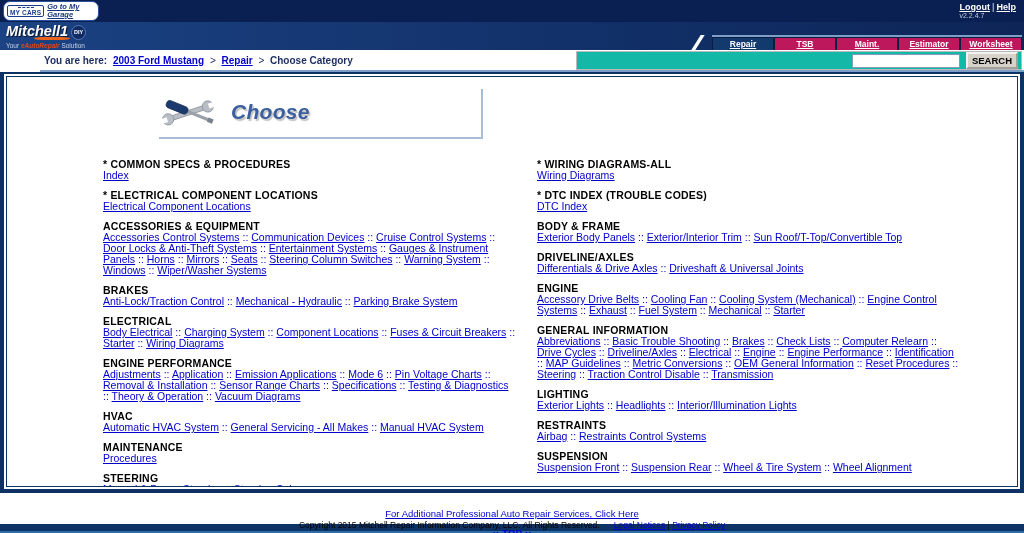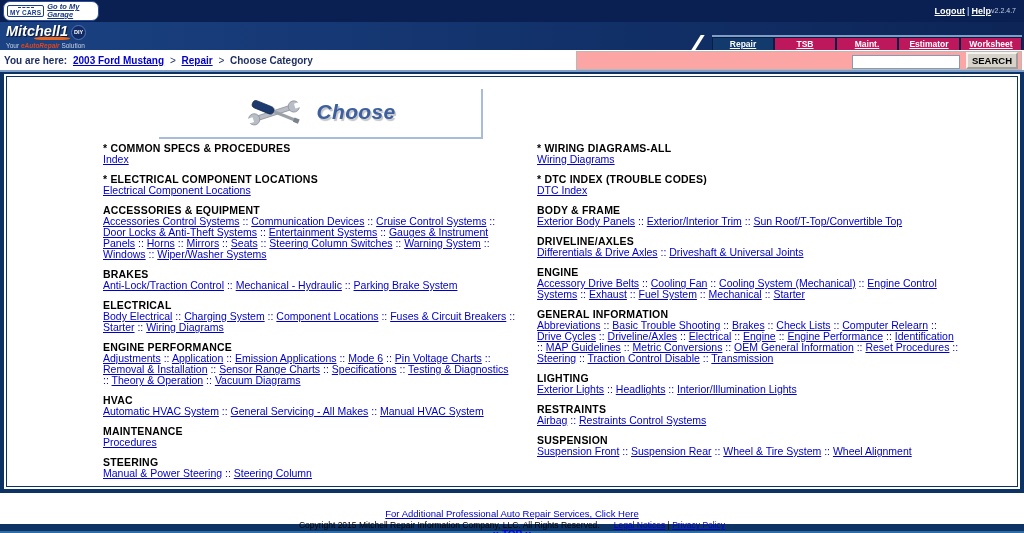--- a/index.html
+++ b/index.html
@@ -19,21 +19,21 @@
     display:flex; align-items:center; gap:3px; background:#fff;
     border:1px solid #2a4f9e; border-radius:7px; padding:1px 3px; height:20px;
     text-decoration:none;
   }
   .plate{ border:1px solid #1b3d8f; border-radius:2px; padding:1px 2px 0;
     display:flex; flex-direction:column; align-items:center; background:#fff;}
   .plate-top{ width:16px; border-top:1px dashed #1b3d8f; margin-bottom:1px;}
   .plate-text{ font-size:6.5px; font-weight:bold; color:#1b3d8f; line-height:7px; letter-spacing:.2px;}
   .garage-label{ width:48px; font-size:7.5px; font-weight:bold; font-style:italic;
     color:#16367c; line-height:8px; text-decoration:underline;}
-  .top-right{ display:flex; flex-direction:row; align-items:center;}
+  .top-right{ display:flex; flex-direction:column; align-items:flex-start;}
   .top-links{ font-size:9px; font-weight:bold; color:#fff; line-height:10px;}
   .top-links a{ color:#fff; text-decoration:underline;}
   .top-links .sep{ color:#9fb0d6; padding:0 2px;}
   .version{ font-size:7px; color:#c3cde6; line-height:8px;}
 
   
   .logobar{ height:28px; position:relative;
     background:linear-gradient(90deg,#1b4282 0%, #12316a 55%, #0d2557 100%);}
   .logo{ position:absolute; left:6px; top:2px;}
   .brand-row{ position:relative; line-height:14px;}
@@ -52,42 +52,42 @@
     background:#0a1d45; padding:1px 1px 0; border-top:2px solid #7d9fc7;}
   .tabstrip .slash{ position:absolute; left:-16px; bottom:0; width:4px; height:15px;
     background:#fff; transform:skewX(-32deg);}
   .tab{ width:60px; height:12px; background:#be185d; color:#fff; font-size:8.5px;
     font-weight:bold; text-decoration:underline; display:flex; align-items:center;
     justify-content:center; white-space:nowrap;}
   .tab.active{ background:#123a6d;}
 
   
   .crumbbar{ height:22px; background:#fff; position:relative; display:flex;
-    align-items:center; padding-left:4px; border-bottom:2px solid #7d9fc7;}
+    align-items:center; padding-left:4px; border-bottom:2px solid #7d9fc7;margin-left:40px;}
   .breadcrumb{ font-size:10px; color:#1b2d5e; white-space:nowrap;}
   .crumb-prefix{ font-weight:bold;}
   .crumb-link{ color:#0000cc; font-weight:bold; text-decoration:underline; margin:0 3px;}
   .crumb-sep{ color:#1b2d5e;}
   .crumb-current{ font-weight:bold; margin-left:3px;}
   .searchwrap{ position:absolute; right:2px; top:1px; width:446px; height:19px;
-    border:1px solid #b9b9b9; background:#fca5a5; display:flex; align-items:flex-end;
+    border:1px solid #b9b9b9; background:#14b8a6; display:flex; align-items:center;
     justify-content:flex-end; gap:6px; padding-right:3px;}
   .search-input{ width:108px; height:14px; border:1px solid #7f9db9;
     font-size:10px; padding:0 2px; font-family:inherit;}
   .search-btn{ height:17px; font-size:9.5px; font-weight:bold; color:#000;
     background:#d6d2ca; border:2px outset #f4f2ee; padding:0 4px; font-family:inherit;}
 
   
   .main-outer{ height:421px; background:#0d3264; padding:4px 6px 6px;}
   .main-panel{ background:#fff; border:1px solid #0d3264; box-shadow:0 0 0 2px #fff;
     height:100%; overflow:hidden; padding:10px 18px 0 16px;}
 
-  .banner{ display:flex; align-items:center; gap:14px; margin:2px 0 4px 136px;
+  .banner{ display:flex; align-items:center; gap:14px; margin:2px 0 20px 136px;
     width:324px; height:50px; padding-bottom:2px;
-    border-right:2px solid #a8bcd8; border-bottom:2px solid #a8bcd8;justify-content:center;}
+    border-right:2px solid #a8bcd8; border-bottom:2px solid #a8bcd8;}
   .banner-title{ font-size:21px; font-weight:bold; font-style:italic; color:#3b5f9f;
     line-height:22px; text-shadow:1.5px 1.5px 1px #c4c4c4; letter-spacing:.3px;}
 
   .columns{ display:grid; grid-template-columns:414px 424px; column-gap:20px;
     padding-left:80px;}
   .section{ margin-bottom:9px;}
   .section-heading{ font-size:10.5px; font-weight:bold; color:#000; line-height:11px;
     letter-spacing:.2px;}
   .section-links{ font-size:10.5px; line-height:11px;}
   a.cat{ color:#0000cc; text-decoration:underline;}

